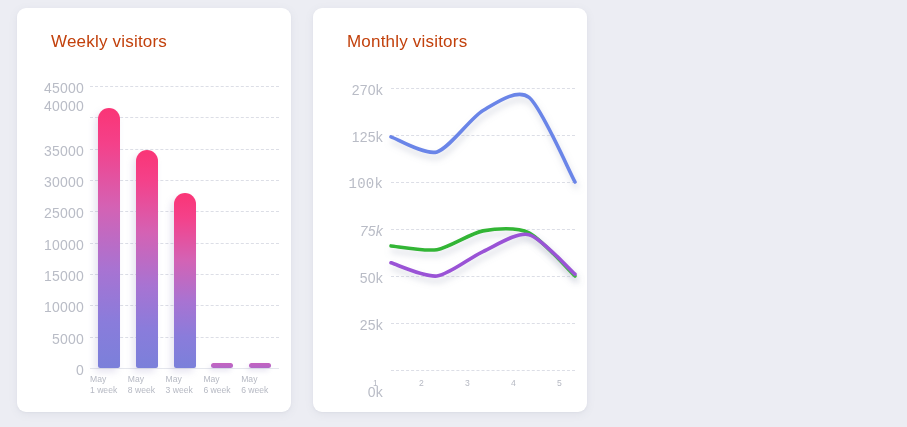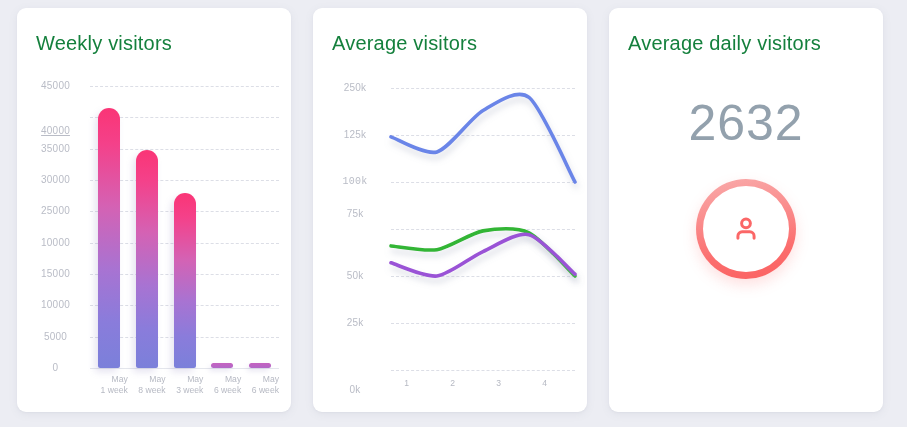--- a/index.html
+++ b/index.html
@@ -28,47 +28,47 @@
     background: #ffffff;
     border-radius: 9px;
     box-shadow: 0 2px 9px rgba(120,125,150,0.10), 0 1px 2px rgba(120,125,150,0.06);
     width: 274px;
     height: 404px;
     box-sizing: border-box;
     flex: 0 0 auto;
     overflow: hidden;
   }
   .card-title {
-    font-size: 20px;
-    color: #15803d;
+    font-size: 17px;
+    color: #c2410c;
     letter-spacing: 0.2px;
-    padding: 24px 0 0 19px;
+    padding: 24px 0 0 34px;
     font-weight: 400;
   }
 
   
   .plot {
     position: absolute;
     left: 0; top: 0;
     width: 274px; height: 404px;
     pointer-events: none;
   }
   .tick-label {
     position: absolute;
-    font-size: 10px;
+    font-size: 14px;
     color: #b9bcc6;
-    text-align: center;
+    text-align: right;
     white-space: nowrap;
     letter-spacing: 0.2px;
   }
   .xtick-label {
     position: absolute;
     font-size: 8.6px;
     color: #b6b9c3;
-    text-align: right;
+    text-align: left;
     white-space: nowrap;
     line-height: 11px;
   }
   .gridline {
     position: absolute;
     height: 0;
     border-top: 1px dashed #dcdee6;
   }
   .axisline {
     position: absolute;
@@ -153,21 +153,21 @@
         <div class="tick-label" style="left: 10px; width: 57px; top: 260px;">15000</div>
         <div class="gridline" style="left: 73px; top: 234.667px; width: 189px;"></div>
         <div class="tick-label" style="left: 10px; width: 57px; top: 228.667px;">10000</div>
         <div class="gridline" style="left: 73px; top: 203.333px; width: 189px;"></div>
         <div class="tick-label" style="left: 10px; width: 57px; top: 197.333px;">25000</div>
         <div class="gridline" style="left: 73px; top: 172px; width: 189px;"></div>
         <div class="tick-label" style="left: 10px; width: 57px; top: 166px;">30000</div>
         <div class="gridline" style="left: 73px; top: 140.667px; width: 189px;"></div>
         <div class="tick-label" style="left: 10px; width: 57px; top: 134.667px;">35000</div>
         <div class="gridline" style="left: 73px; top: 109.333px; width: 189px;"></div>
-        <div class="tick-label" style="left: 10px; width: 57px; top: 117px; text-decoration: underline;">40000</div>
+        <div class="tick-label" style="left: 10px; width: 57px; top: 90px;">40000</div>
         <div class="gridline" style="left: 73px; top: 78px; width: 189px;"></div>
         <div class="tick-label" style="left: 10px; width: 57px; top: 72px;">45000</div>
         <div class="bar" style="left: 80.9px; top: 99.9333px; width: 22px; height: 260.067px;"></div>
         <div class="xtick-label" style="left: 73px; width: 37.8px; top: 366px;">
           <div>May</div>
           <div>1 week</div>
         </div>
         <div class="bar" style="left: 118.7px; top: 141.92px; width: 22px; height: 218.08px;"></div>
         <div class="xtick-label" style="left: 110.8px; width: 37.8px; top: 366px;">
           <div>May</div>
@@ -185,61 +185,48 @@
         </div>
         <div class="bar small" style="left: 232.1px; top: 355px; width: 22px; height: 5px;"></div>
         <div class="xtick-label" style="left: 224.2px; width: 37.8px; top: 366px;">
           <div>May</div>
           <div>6 week</div>
         </div>
       </div>
   </div>
 
   <div class="card">
-    <div class="card-title">Average visitors</div>
+    <div class="card-title">Monthly visitors</div>
     <div class="plot" id="line-plot">
         <div class="gridline" style="left: 78px; top: 362px; width: 184px;"></div>
         <div class="tick-label" style="left: 14px; width: 56px; top: 376px;">0k</div>
         <div class="gridline" style="left: 78px; top: 315px; width: 184px;"></div>
         <div class="tick-label" style="left: 14px; width: 56px; top: 309px;">25k</div>
         <div class="gridline" style="left: 78px; top: 268px; width: 184px;"></div>
         <div class="tick-label" style="left: 14px; width: 56px; top: 262px;">50k</div>
         <div class="gridline" style="left: 78px; top: 221px; width: 184px;"></div>
-        <div class="tick-label" style="left: 14px; width: 56px; top: 200px;">75k</div>
+        <div class="tick-label" style="left: 14px; width: 56px; top: 215px; font-style: italic;">75k</div>
         <div class="gridline" style="left: 78px; top: 174px; width: 184px;"></div>
         <div class="tick-label" style="left: 14px; width: 56px; top: 168px; font-family: Liberation Mono, monospace;">100k</div>
         <div class="gridline" style="left: 78px; top: 127px; width: 184px;"></div>
         <div class="tick-label" style="left: 14px; width: 56px; top: 121px;">125k</div>
         <div class="gridline" style="left: 78px; top: 80px; width: 184px;"></div>
-        <div class="tick-label" style="left: 14px; width: 56px; top: 74px;">250k</div>
+        <div class="tick-label" style="left: 14px; width: 56px; top: 74px;">270k</div>
         <div class="xtick-label" style="left: 60px; width: 36px; top: 370px;">1</div>
         <div class="xtick-label" style="left: 106px; width: 36px; top: 370px;">2</div>
         <div class="xtick-label" style="left: 152px; width: 36px; top: 370px;">3</div>
         <div class="xtick-label" style="left: 198px; width: 36px; top: 370px;">4</div>
         <div class="xtick-label" style="left: 244px; width: 36px; top: 370px;">5</div>
         <svg class="linesvg" width="274" height="404">
           <defs>
             <filter id="lineShadow" x="-30%" y="-30%" width="170%" height="190%">
               <feDropShadow dx="1.5" dy="5" stdDeviation="3.2" flood-color="#9aa0b8" flood-opacity="0.38"></feDropShadow>
             </filter>
           </defs>
           <path d="M 78.00 128.88 C 84.12 130.88, 111.76 147.42, 124.00 143.92 C 136.24 140.42, 157.76 109.81, 170.00 102.56 C 182.24 95.31, 203.76 79.90, 216.00 89.40 C 228.24 98.90, 255.88 162.75, 262.00 174.00" fill="none" stroke="#6b85e8" stroke-width="3.6" stroke-linecap="round" stroke-linejoin="round" filter="url(#lineShadow)"></path>
           <path d="M 78.00 237.92 C 84.12 238.42, 111.76 243.68, 124.00 241.68 C 136.24 239.68, 157.76 225.13, 170.00 222.88 C 182.24 220.63, 203.76 218.76, 216.00 224.76 C 228.24 230.76, 255.88 262.25, 262.00 268.00" fill="none" stroke="#33b534" stroke-width="3.6" stroke-linecap="round" stroke-linejoin="round" filter="url(#lineShadow)"></path>
           <path d="M 78.00 254.84 C 84.12 256.59, 111.76 269.50, 124.00 268.00 C 136.24 266.50, 157.76 249.06, 170.00 243.56 C 182.24 238.06, 203.76 223.64, 216.00 226.64 C 228.24 229.64, 255.88 260.87, 262.00 266.12" fill="none" stroke="#9a53d6" stroke-width="3.6" stroke-linecap="round" stroke-linejoin="round" filter="url(#lineShadow)"></path>
         </svg>
       </div>
   </div>
 
-  <div class="card">
-    <div class="card-title">Average daily visitors</div>
-    <div class="kpi-value">2632</div>
-    <div class="kpi-ring">
-      <div class="kpi-ring-inner"></div>
-    </div>
-    <div class="kpi-icon">
-      <svg width="34" height="34" viewBox="0 0 24 24" fill="none" stroke="#fb6767" stroke-width="2.1" stroke-linecap="round" stroke-linejoin="round">
-        <circle cx="12" cy="8" r="3.1"></circle>
-        <path d="M6.3 18.6v-1.7a3 3 0 0 1 3-3h5.4a3 3 0 0 1 3 3v1.7"></path>
-      </svg>
-    </div>
-  </div>
 
 </div>
 
 </body></html>

